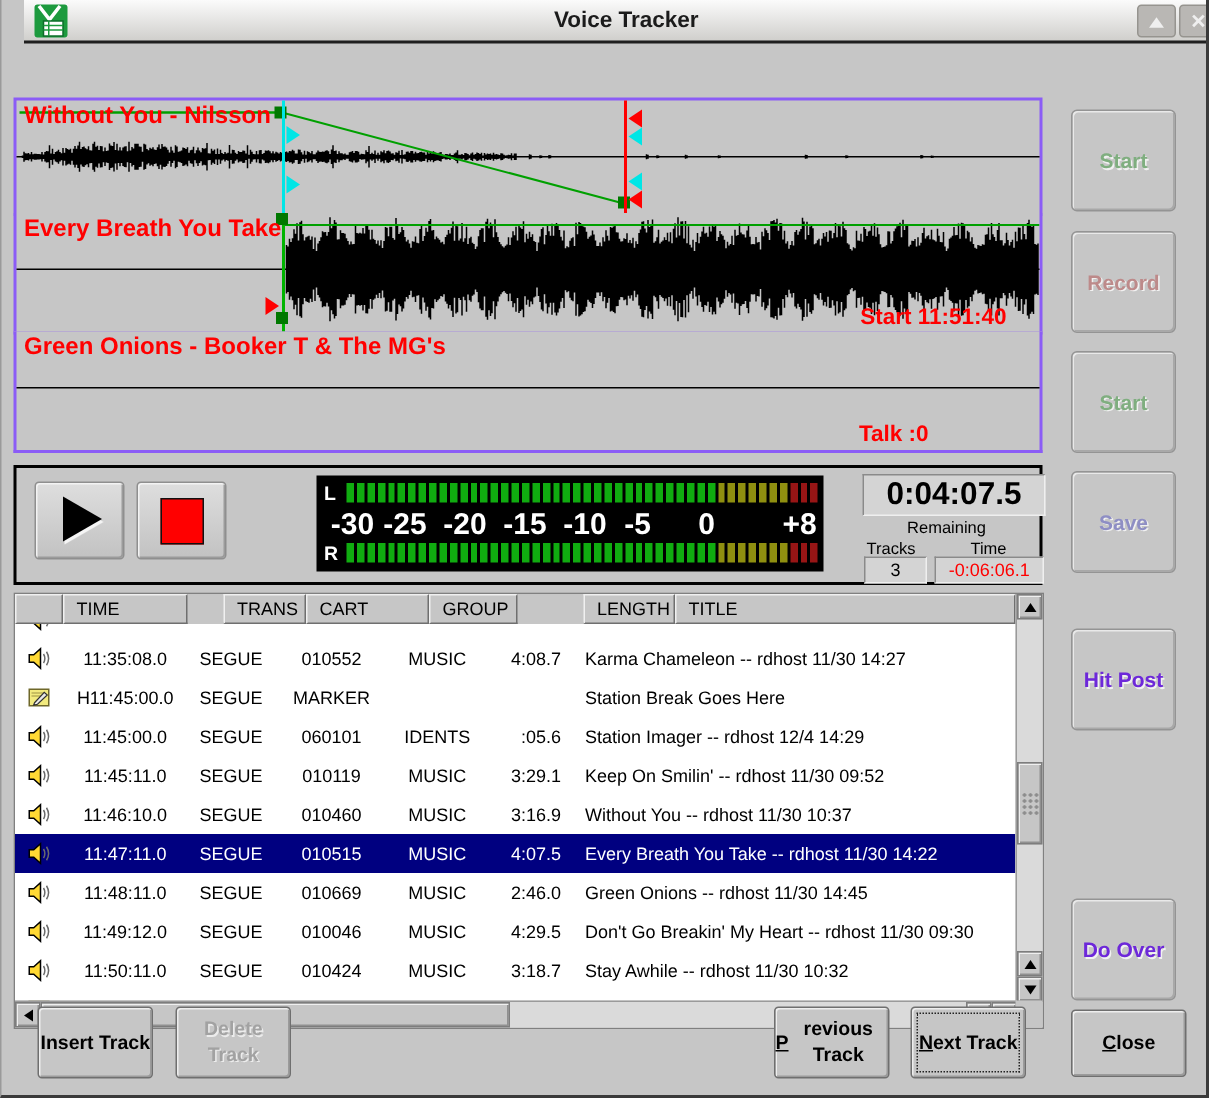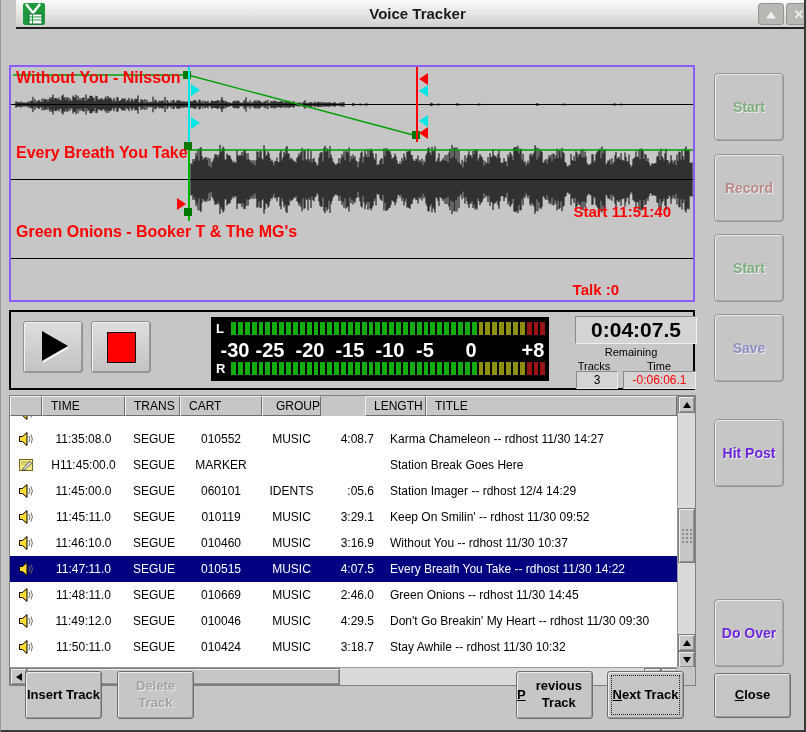--- a/index.html
+++ b/index.html
@@ -59,21 +59,21 @@
             box-shadow:inset 1px 1px 0 #e9e9e9,inset -1px -1px 0 #a8a8a8;font-weight:bold;font-size:14px;
             display:flex;align-items:center;justify-content:center;text-align:center;box-sizing:border-box;
             text-shadow:1px 1px 0 rgba(255,255,255,.75);}
   .dis-green{color:#7fae7f;} .dis-red{color:#bd8a8a;} .dis-blue{color:#8e8ec4;} .dis-gray{color:#6d28d9;}
   #btn-start1{top:44px;} #btn-record{top:125px;} #btn-start2{top:205px;} #btn-save{top:285px;} #btn-hitpost{top:390px;} #btn-doover{top:570px;}
   
   #table{position:absolute;left:8px;top:366px;width:687px;height:291px;border:1px solid #808080;box-sizing:border-box;background:#fff;}
   #thead{position:absolute;left:0;top:0;height:20px;width:667px;display:flex;background:#c6c6c6;}
   .hcell{height:20px;box-sizing:border-box;border-top:1px solid #f0f0f0;border-left:1px solid #f0f0f0;
          border-right:1px solid #6f6f6f;border-bottom:1px solid #6f6f6f;font-size:12px;line-height:18px;padding-left:8px;color:#000;overflow:hidden;}
-  .w-icon{width:32px;padding-left:0;} .w-time{width:83px;} .w-trans{width:55px;} .w-cart{width:82px;} .w-group{width:59px;text-align:right;} .w-length{width:61px;margin-left:44px;} .w-title{flex:1;}
+  .w-icon{width:32px;padding-left:0;} .w-time{width:83px;} .w-trans{width:55px;margin-left:24px;} .w-cart{width:82px;} .w-group{width:59px;} .w-length{width:61px;margin-left:44px;} .w-title{flex:1;}
   #viewport{position:absolute;left:0;top:20px;width:667px;height:252px;background:#fff;overflow:hidden;}
   .trow{display:flex;height:26px;align-items:center;font-size:12px;color:#000;}
   .trow:first-child{margin-top:-16px;}
   .trow.selected{background:#000080;color:#fff;}
   .c{box-sizing:border-box;overflow:hidden;white-space:nowrap;}
   .c-icon{width:32px;display:flex;justify-content:center;}
   .c-time{width:83px;text-align:center;}
   .c-trans{width:55px;padding-left:8px;}
   .c-cart{width:82px;text-align:center;}
   .c-group{width:59px;text-align:center;}

